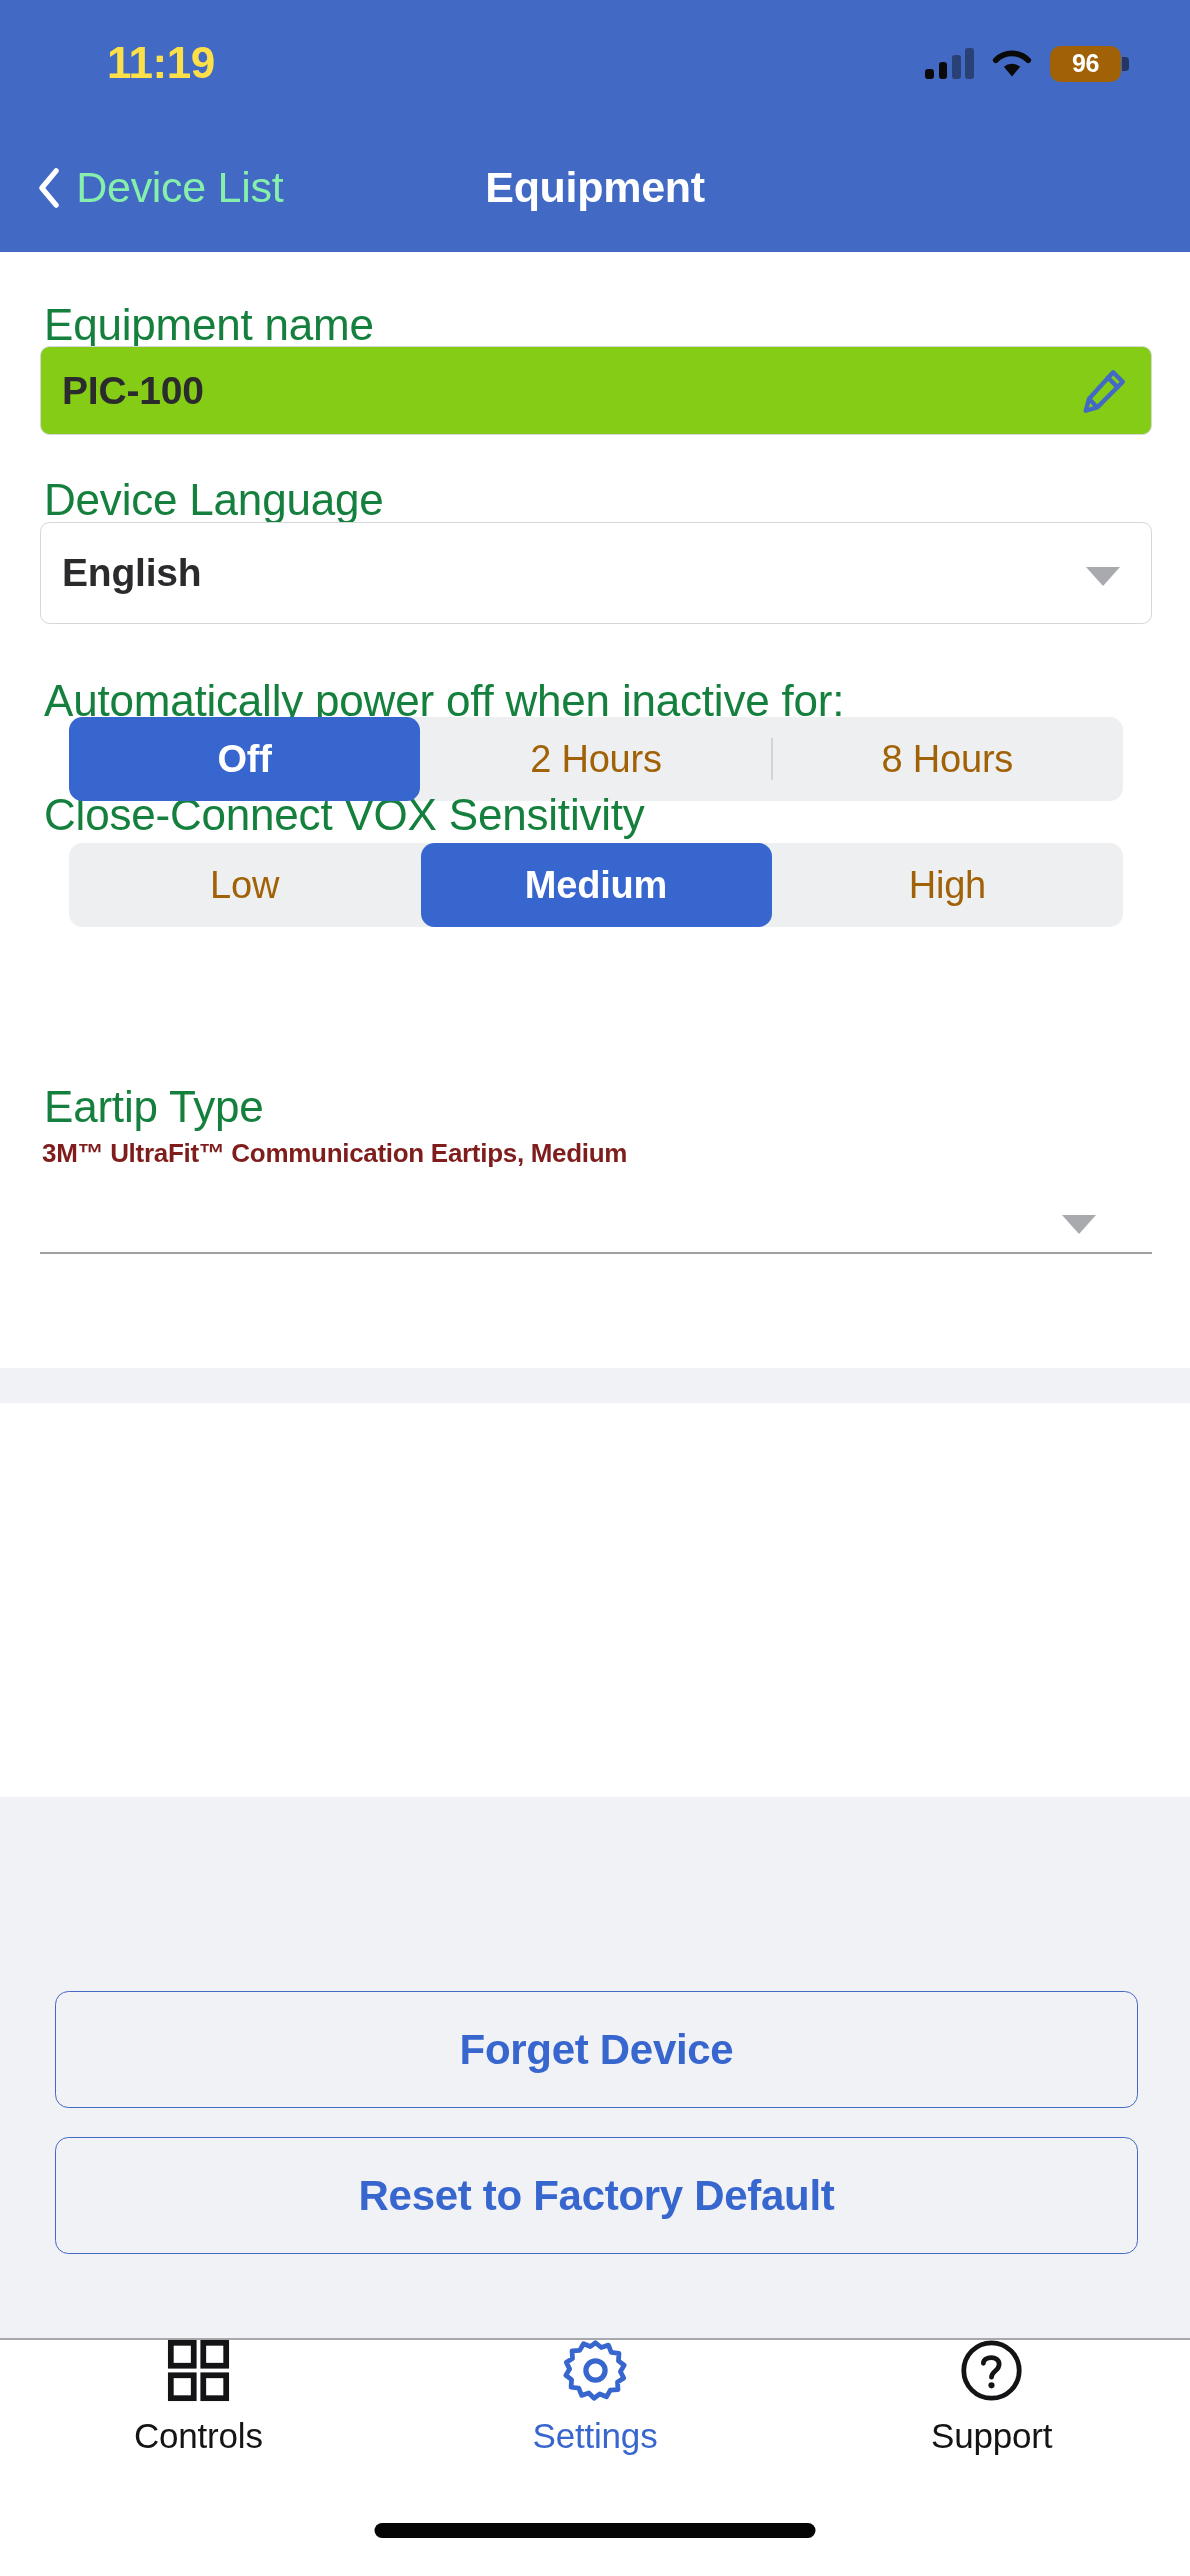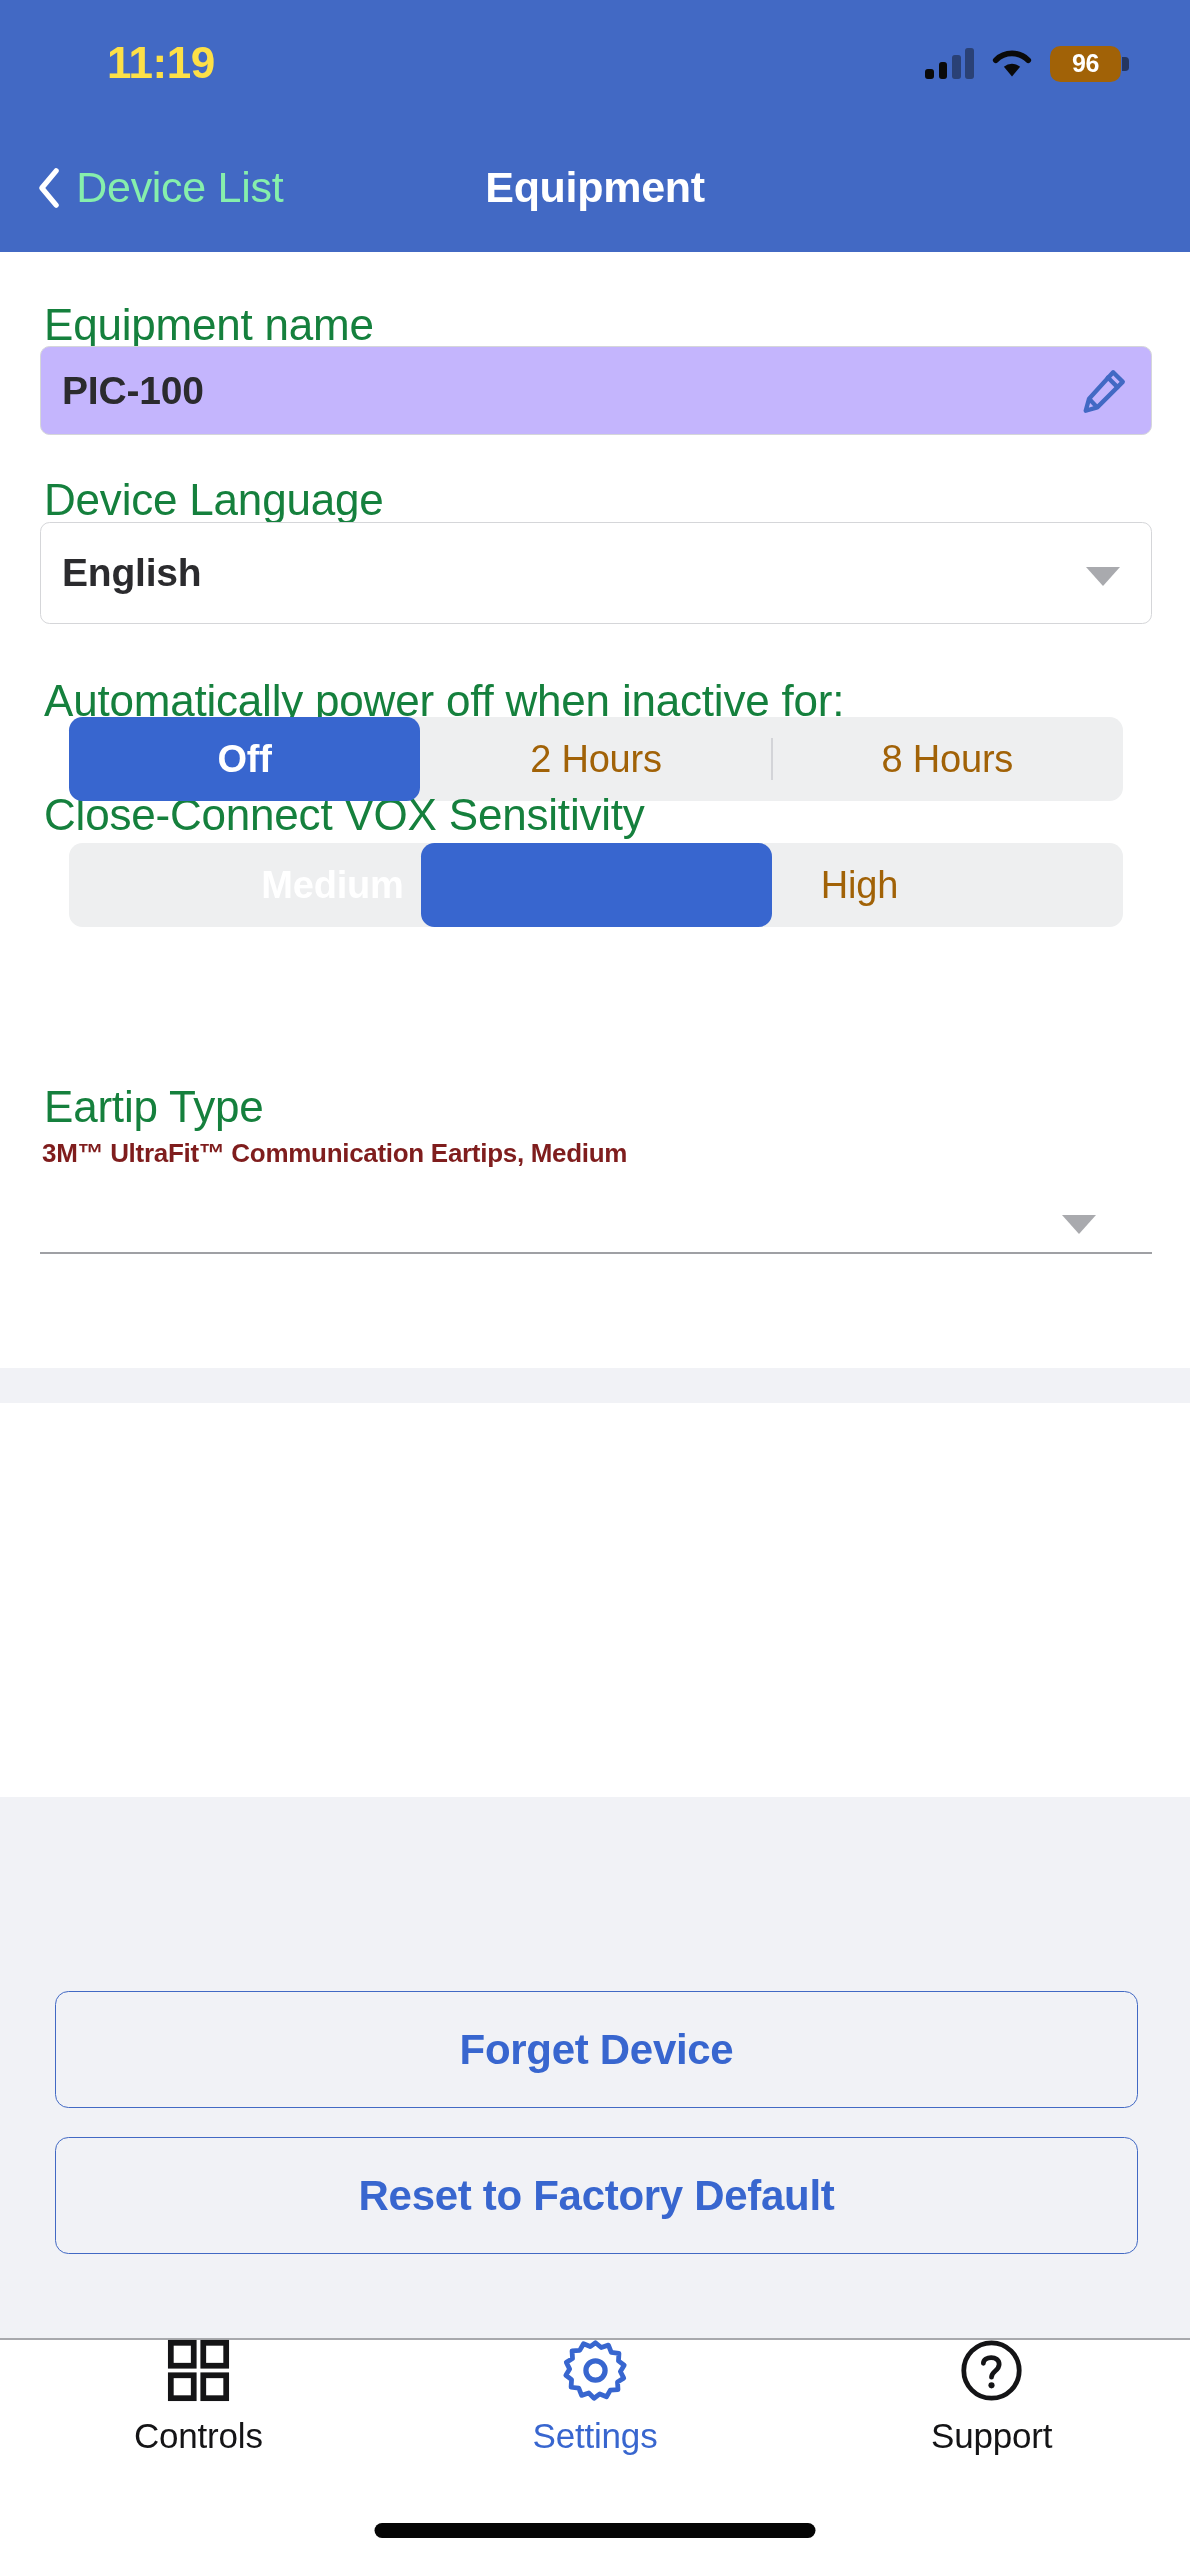--- a/index.html
+++ b/index.html
@@ -85,21 +85,21 @@
   .field-value {
     color: #2b2b2e; font-size: 39px; font-weight: 700;
     letter-spacing: -0.2px;
   }
 
   
   .eq-name-label { position: absolute; left: 44px; top: 48px; }
   .textbox {
     position: absolute; left: 40px; top: 94px;
     width: 1112px; height: 89px;
-    background: #c4b5fd;
+    background: #84cc16;
     border: 1px solid #d5d6d9; border-radius: 9.6px;
     display: flex; align-items: center;
   }
   .textbox .val { margin-left: 21px; }
   .pencil {
     position: absolute; right: 21px; top: 50%; transform: translateY(-50%);
     width: 52px; height: 52px; cursor: pointer;
   }
 
   
@@ -292,20 +292,21 @@
       <div class="seg-pill" style="left:0; width:351px;"></div>
       <div class="seg-div" style="left:702px;"></div>
       <div class="seg-item active">Off</div>
       <div class="seg-item">2 Hours</div>
       <div class="seg-item">8 Hours</div>
     </div>
 
     <div class="field-label seg-label" style="top:538px;">Close-Connect VOX Sensitivity</div>
     <div class="seg" style="top:591px;">
       <div class="seg-pill" style="left:352px; width:351px;"></div>
+      <div class="seg-item">Low</div>
       <div class="seg-item active">Medium</div>
       <div class="seg-item">High</div>
     </div>
 
     <div class="field-label eartip-label" style="top:830px;">Eartip Type</div>
     <div class="eartip-value" style="top:874px;">3M™ UltraFit™ Communication Eartips, Medium</div>
     <div class="eartip-caret" style="top:963px;"></div>
     <div class="eartip-rule" style="top:1000px;"></div>
 
     <div class="band" style="top:1116px; height:35px;"></div>

